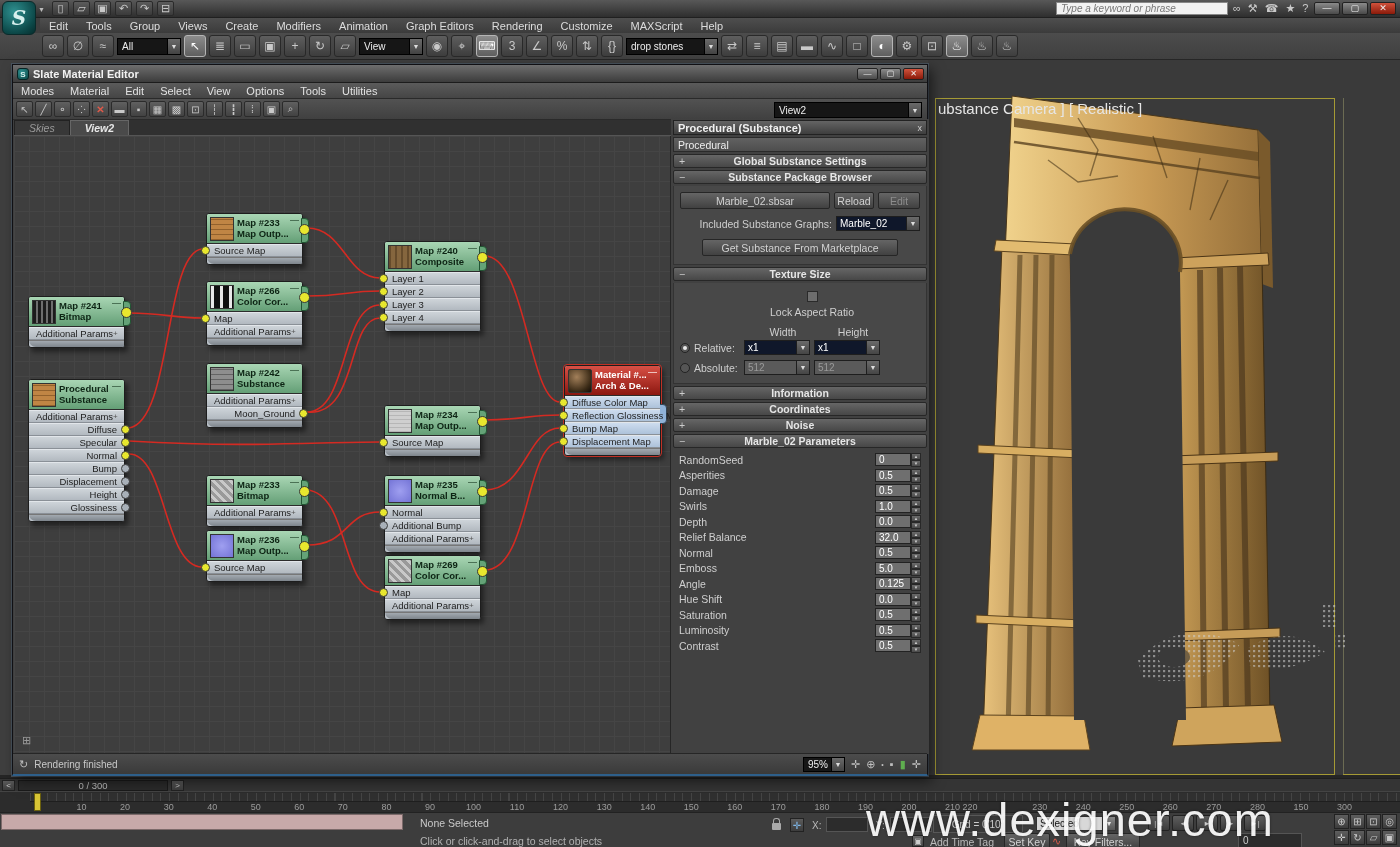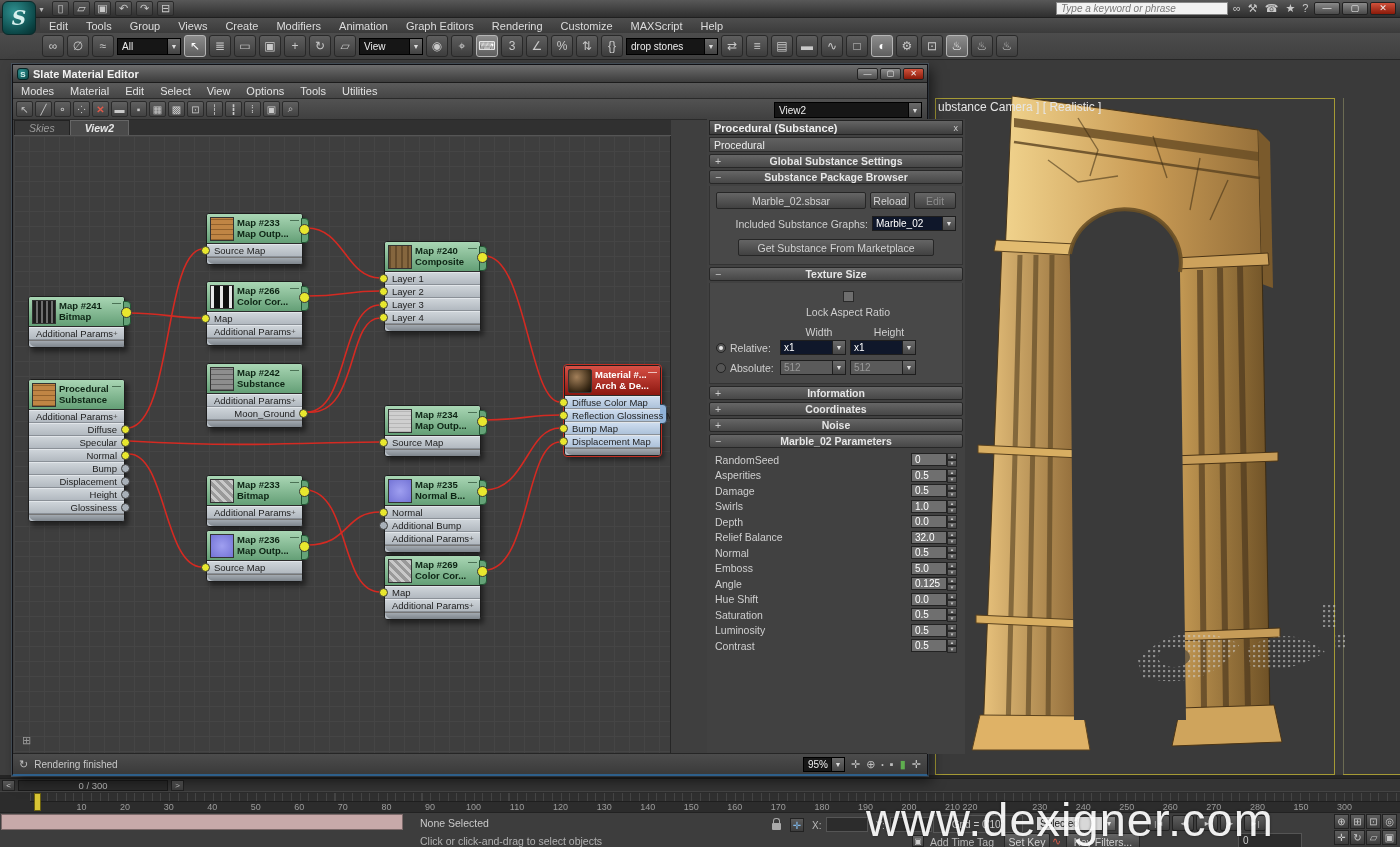--- a/index.html
+++ b/index.html
@@ -121,21 +121,21 @@
   .th-film { background:#101010 repeating-linear-gradient(90deg,#e8e8e8 0 3px,#101010 3px 9px); }
   .th-graygrid { background:#8e8e8e repeating-linear-gradient(0deg,rgba(0,0,0,.3) 0 1px,transparent 1px 5px); }
   .th-checker { background:#c4c4c4 repeating-linear-gradient(45deg,#9a9a9a 0 3px,#c9c9c9 3px 6px); }
   .th-blue { background:radial-gradient(#9f9ff0,#7474d6); }
   .th-brown { background:#85663e repeating-linear-gradient(90deg,rgba(30,15,0,.3) 0 2px,transparent 2px 6px); }
   .th-light { background:#cfcfcf repeating-linear-gradient(0deg,rgba(0,0,0,.12) 0 1px,transparent 1px 4px); }
   .th-sphere { background:radial-gradient(circle at 35% 32%, #a3805a, #3a2a16 70%, #120c06); border-radius:2px; }
 
   
   #panel { position:absolute; left:658px; top:54px; width:258px; height:635px;
-    background:#414141; display:flex; flex-direction:column; gap:2px; padding:1px 2px;margin-left:36px; }
+    background:#414141; display:flex; flex-direction:column; gap:2px; padding:1px 2px; }
   .panel-title { height:15px; background:linear-gradient(#646464,#3e3e3e);
     border:1px solid #222; display:flex; align-items:center; padding:0 4px; }
   .panel-title .t { flex:1; text-align:left; font-weight:bold; font-size:11px; color:#f0f0f0; }
   .panel-title .x { color:#ccc; font-size:9px; }
   .name-field { height:15px; background:linear-gradient(#616161,#4e4e4e); border:1px solid #2a2a2a;
     color:#eee; font-size:10.5px; padding:0 4px; line-height:14px; }
   .roll { height:14px; background:linear-gradient(#666,#474747); border:1px solid #272727;
     border-radius:2px; display:flex; align-items:center; color:#e6e6e6; font-weight:bold; font-size:10.5px; }
   .roll .pm { width:16px; text-align:center; color:#ccc; font-weight:normal; }
   .roll .rt { flex:1; text-align:center; margin-right:16px; }
@@ -168,21 +168,21 @@
   #sme-status .stat { color:#c8c8c8; font-size:10px; }
   #sme-status .spacer { flex:1; }
   #sme-status .icn { color:#bfbfbf; font-size:11px; }
   #sme-status .icn.green { color:#5fae4f; }
 
   
   #viewport { position:absolute; left:928px; top:60px; width:472px; height:717px; background:#3a3a3a; }
   #vp-border { position:absolute; left:7px; top:38px; width:400px; height:677px; border:1px solid #a59a35; }
   #vp-split { position:absolute; left:415px; top:38px; width:1px; height:677px; background:#6b6b53; }
   #vp-bottom2 { position:absolute; left:415px; top:714px; width:57px; height:1px; background:#a59a35; }
-  #vp-label { position:absolute; left:10px; top:40px; color:#e6e6e6; font-size:12px; z-index:5; }
+  #vp-label { position:absolute; left:10px; top:40px; color:#e6e6e6; font-size:15px; z-index:5; }
   #archsvg { position:absolute; left:0; top:0; }
 
   
   #trackrow { position:absolute; left:0; top:778px; width:1400px; height:13px; background:#343434;
     display:flex; align-items:center; gap:3px; padding-left:2px; border-top:1px solid #1f1f1f; }
   .tr-arrow { width:13px; height:11px; background:linear-gradient(#5c5c5c,#3c3c3c); border:1px solid #222;
     color:#ccc; font-size:8px; text-align:center; line-height:10px; }
   #time-display { width:150px; height:11px; background:#2a2a2a; border:1px solid #1a1a1a;
     color:#bbb; font-size:9.5px; text-align:center; line-height:10px; }
   #ruler { position:absolute; left:0; top:791px; width:1400px; height:21px; background:#2c2c2c;

